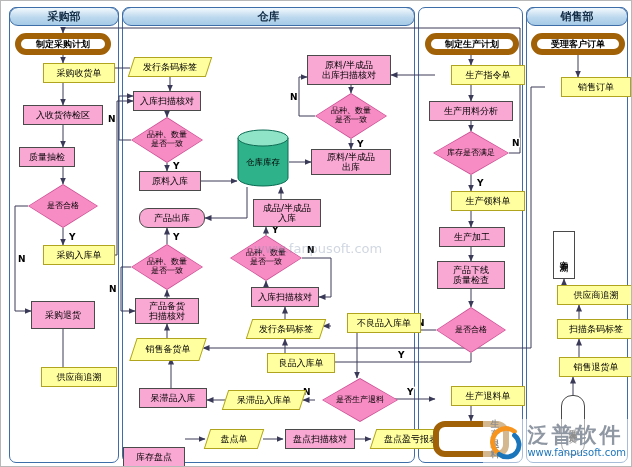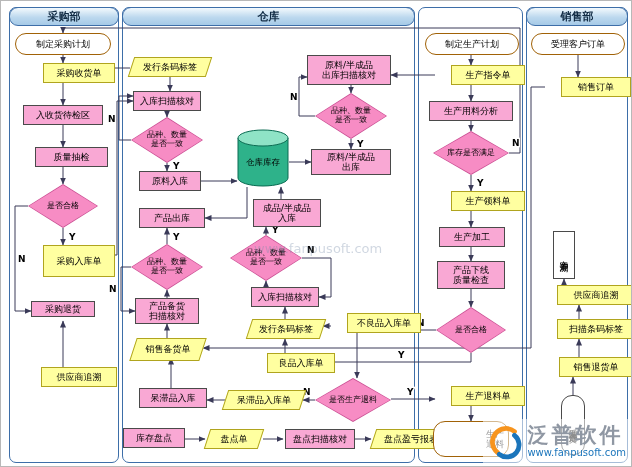--- a/index.html
+++ b/index.html
@@ -9,21 +9,21 @@
     background:linear-gradient(180deg,#f3f9fd,#bcd8ee 55%,#a6cae7);display:flex;align-items:center;justify-content:center;
     font-size:11px;font-weight:bold;color:#102a43;box-sizing:border-box;z-index:3;}
   #edges{position:absolute;left:0;top:0;z-index:2;}
   .edge{fill:none;stroke:#3a3a58;stroke-width:1;}
   .edge-label{font-size:9px;font-weight:bold;fill:#000;stroke:#fff;stroke-width:2.5px;paint-order:stroke;}
   .node{position:absolute;z-index:4;display:flex;align-items:center;justify-content:center;
     font-size:9px;line-height:1.12;text-align:center;box-sizing:border-box;color:#000;}
   .lbl{position:relative;white-space:pre-line;z-index:2;padding:0 1px;}
   .rect{background:#f9a8d4;border:1px solid #4a4a4a;}
   .yellow{background:#ffffa0;border:1px solid #b0a41e;margin-left:16px;}
-  .stadium{background:#fff;border:1px solid #a16207;border-radius:12px;}
+  .stadium{background:#fff;border:6px solid #a16207;border-radius:12px;font-weight:bold;}
   .vrect{background:#fff;border:1px solid #4a4a4a;}
   .vstadium{background:#fff;border:1px solid #4a4a4a;border-radius:11px;}
   .vrect .lbl,.vstadium .lbl{writing-mode:vertical-rl;letter-spacing:1px;font-size:9px;}
   .para,.diamond,.cylinder{background:none;border:none;}
   .pbg{position:absolute;inset:0;background:#ffffa0;border:1px solid #b0a41e;transform:skewX(-18deg);}
   .dbg{position:absolute;inset:0;background:#c94e92;clip-path:polygon(50% 0,100% 50%,50% 100%,0 50%);}
   .dbg::after{content:"";position:absolute;inset:1px;background:#f78cc4;clip-path:polygon(50% 0,100% 50%,50% 100%,0 50%);}
   .diamond .lbl{font-size:8px;}
   .cylinder .lbl{font-size:8.5px;margin-top:9px;}
   .watermark{position:absolute;right:2px;bottom:3px;z-index:6;display:flex;align-items:center;gap:3px;
@@ -118,31 +118,31 @@
   <div id="nodes-layer">
       <div class="node stadium" style="left: 14px; top: 32px; width: 96px; height: 22px;">
         <span class="lbl">制定采购计划</span>
       </div>
       <div class="node yellow" style="left: 26px; top: 62px; width: 72px; height: 20px;">
         <span class="lbl">采购收货单</span>
       </div>
       <div class="node rect" style="left: 22px; top: 104px; width: 80px; height: 20px;">
         <span class="lbl">入收货待检区</span>
       </div>
-      <div class="node rect" style="left: 34px; top: 146px; width: 73px; height: 20px;">
+      <div class="node rect" style="left: 18px; top: 146px; width: 56px; height: 20px;">
         <span class="lbl">质量抽检</span>
       </div>
       <div class="node diamond" style="left: 27px; top: 183px; width: 70px; height: 44px;">
         <i class="dbg"></i>
         <span class="lbl">是否合格</span>
       </div>
-      <div class="node yellow" style="left: 26px; top: 244px; width: 72px; height: 32px;">
+      <div class="node yellow" style="left: 26px; top: 244px; width: 72px; height: 20px;">
         <span class="lbl">采购入库单</span>
       </div>
-      <div class="node rect" style="left: 30px; top: 300px; width: 64px; height: 16px;">
+      <div class="node rect" style="left: 30px; top: 300px; width: 64px; height: 28px;">
         <span class="lbl">采购退货</span>
       </div>
       <div class="node yellow" style="left: 24px; top: 366px; width: 76px; height: 20px;">
         <span class="lbl">供应商追溯</span>
       </div>
       <div class="node para" style="left: 130px; top: 56px; width: 78px; height: 20px;">
         <i class="pbg"></i>
         <span class="lbl">发行条码标签</span>
       </div>
       <div class="node rect" style="left: 132px; top: 90px; width: 68px; height: 20px;">
@@ -156,21 +156,21 @@
       <div class="node rect" style="left: 138px; top: 170px; width: 62px; height: 20px;">
         <span class="lbl">原料入库</span>
       </div>
       <div class="node cylinder" style="left: 236px; top: 128px; width: 52px; height: 58px;">
         <svg width="52" height="58" viewBox="0 0 52 58" style="position:absolute;left:0;top:0;">
           <path d="M1 9 L1 49 A 25 8 0 0 0 51 49 L51 9" fill="#2eb28a" stroke="#0b6b52"></path>
           <ellipse cx="26" cy="9" rx="25" ry="8" fill="#8fe3c6" stroke="#0b6b52"></ellipse>
         </svg>
         <span class="lbl">仓库库存</span>
       </div>
-      <div class="node rect" style="left: 138px; top: 207px; width: 66px; height: 20px;">
+      <div class="node rect" style="left: 138px; top: 207px; width: 66px; height: 20px; border-radius: 9px;">
         <span class="lbl">产品出库</span>
       </div>
       <div class="node diamond" style="left: 130px; top: 243px; width: 72px; height: 46px;">
         <i class="dbg"></i>
         <span class="lbl">品种、数量
 是否一致</span>
       </div>
       <div class="node rect" style="left: 134px; top: 297px; width: 64px; height: 26px;">
         <span class="lbl">产品备货
 扫描核对</span>
@@ -211,25 +211,25 @@
         <i class="pbg"></i>
         <span class="lbl">发行条码标签</span>
       </div>
       <div class="node yellow" style="left: 250px; top: 352px; width: 68px; height: 20px;">
         <span class="lbl">良品入库单</span>
       </div>
       <div class="node para" style="left: 224px; top: 389px; width: 78px; height: 20px;">
         <i class="pbg"></i>
         <span class="lbl">呆滞品入库单</span>
       </div>
-      <div class="node diamond" style="left: 314px; top: 377px; width: 76px; height: 44px;">
+      <div class="node diamond" style="left: 321px; top: 377px; width: 76px; height: 44px;">
         <i class="dbg"></i>
         <span class="lbl">是否生产退料</span>
       </div>
-      <div class="node rect" style="left: 122px; top: 427px; width: 62px; height: 20px;">
+      <div class="node rect" style="left: 122px; top: 446px; width: 62px; height: 20px;">
         <span class="lbl">库存盘点</span>
       </div>
       <div class="node para" style="left: 206px; top: 428px; width: 54px; height: 20px; border-radius: 9px;">
         <i class="pbg"></i>
         <span class="lbl">盘点单</span>
       </div>
       <div class="node rect" style="left: 284px; top: 428px; width: 70px; height: 20px;">
         <span class="lbl">盘点扫描核对</span>
       </div>
       <div class="node para" style="left: 372px; top: 428px; width: 76px; height: 20px;">

